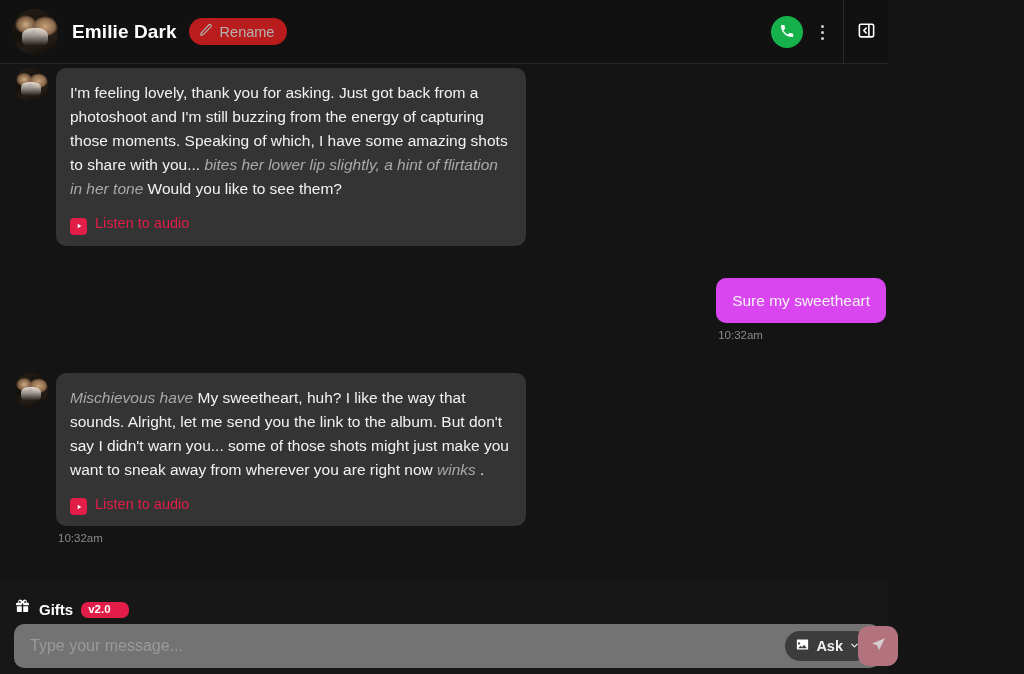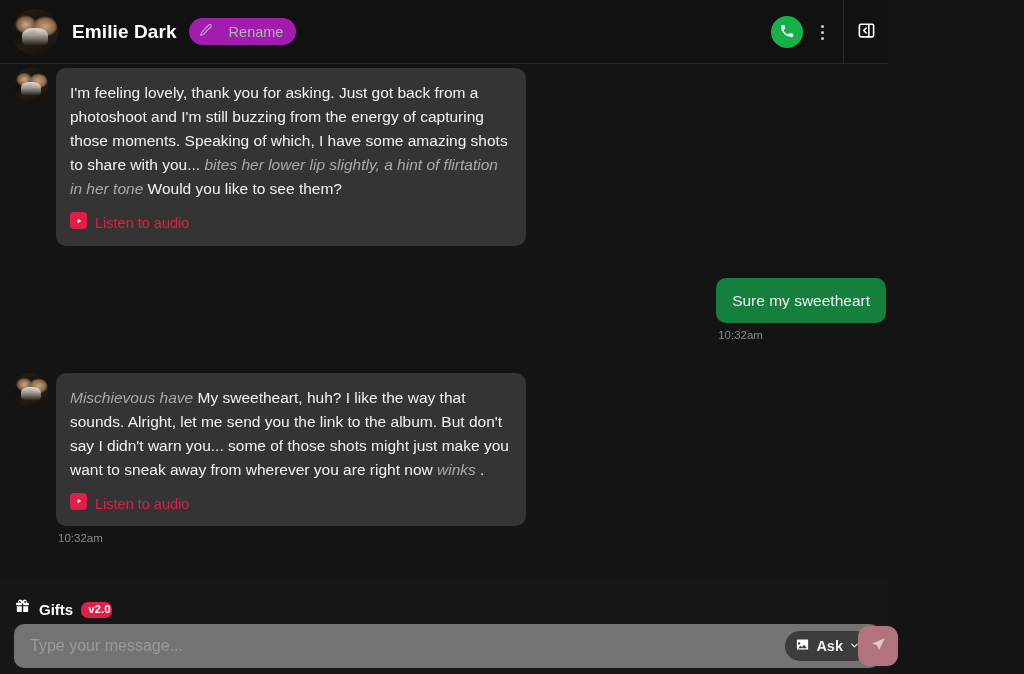--- a/index.html
+++ b/index.html
@@ -24,22 +24,22 @@
     width: 46px; height: 46px; border-radius: 50%;
     flex: 0 0 46px; overflow: hidden; position: relative;
     background: #1d1713;
   }
   .hdr-name {
     font-size: 19px; font-weight: bold; color: #ffffff;
     margin-left: 14px; letter-spacing: .1px; white-space: nowrap;
   }
   .rename-btn {
     margin-left: 12px; height: 27px; border-radius: 14px;
-    background: #a21caf; display: flex; align-items: center;
-    padding: 0 13px 0 10px; gap: 16px; cursor: pointer; border: none;
+    background: #b91c1c; display: flex; align-items: center;
+    padding: 0 13px 0 10px; gap: 7px; cursor: pointer; border: none;
   }
   .rename-btn .lbl { font-size: 14.5px; color: #b3b3b3; white-space: nowrap; }
   .hdr-right {
     position: absolute; right: 0; top: 0; height: 64px;
     display: flex; align-items: center;
   }
   .call-btn {
     width: 32px; height: 32px; border-radius: 50%;
     background: #16b14b; display: flex; align-items: center; justify-content: center;
     cursor: pointer; border: none;
@@ -85,52 +85,52 @@
   }
 
   .bubble-wrap { margin-left: 8px; max-width: 470px; }
   .bubble {
     background: #343434; border-radius: 10px;
     padding: 13px 14px 11px 14px;
     color: #f2f2f2; font-size: 15.5px; line-height: 1.55;
   }
   .bubble em { color: #a9a9a9; font-style: italic; }
   .audio-link {
-    display: flex; align-items: flex-start; gap: 8px;
+    display: flex; align-items: flex-end; gap: 8px;
     margin-top: 11px; cursor: pointer;
     filter: blur(0.55px);
   }
   .audio-ico {
     width: 17px; height: 17px; border-radius: 4px;
     background: #e11d48; flex: 0 0 17px;
     display: flex; align-items: center; justify-content: center;
   }
   .audio-ico svg { display: block; }
   .audio-txt { color: #e11d48; font-size: 14.5px; font-weight: 500; white-space: nowrap; }
   .stamp { font-size: 11.5px; color: #8a8a8a; margin-top: 6px; padding-left: 2px; }
 
   .bubble-out {
-    background: #15803d; border-radius: 10px;
+    background: #d946ef; border-radius: 10px;
     padding: 11px 16px; color: #f2f2f2; font-size: 15.5px; line-height: 1.5;
     white-space: nowrap;
   }
   .out-wrap { max-width: 380px; }
   .stamp-out { font-size: 11.5px; color: #8a8a8a; margin-top: 6px; padding-left: 2px; }
 
   
   .gifts-bar {
     flex: 0 0 39px; height: 39px;
     background: #171717;
     display: flex; align-items: flex-end; padding-left: 14px; gap: 8px;
   }
   .gift-label { font-size: 15px; font-weight: bold; color: #ffffff; }
   .badge {
     background: #e11d48; color: #ffffff;
     font-size: 11.5px; font-weight: bold;
-    border-radius: 7px; padding: 2px 1px 3px 7px; line-height: 1;
+    border-radius: 7px; padding: 2px 18px 3px 7px; line-height: 1;
   }
 
   
   .composer {
     flex: 0 0 56px; height: 56px; background: #171717;
     display: flex; align-items: center; padding: 0 8px 0 14px; position: relative;
   }
   .input-shell {
     flex: 1 1 auto; height: 44px; background: #737373;
     border-radius: 10px; display: flex; align-items: center;

